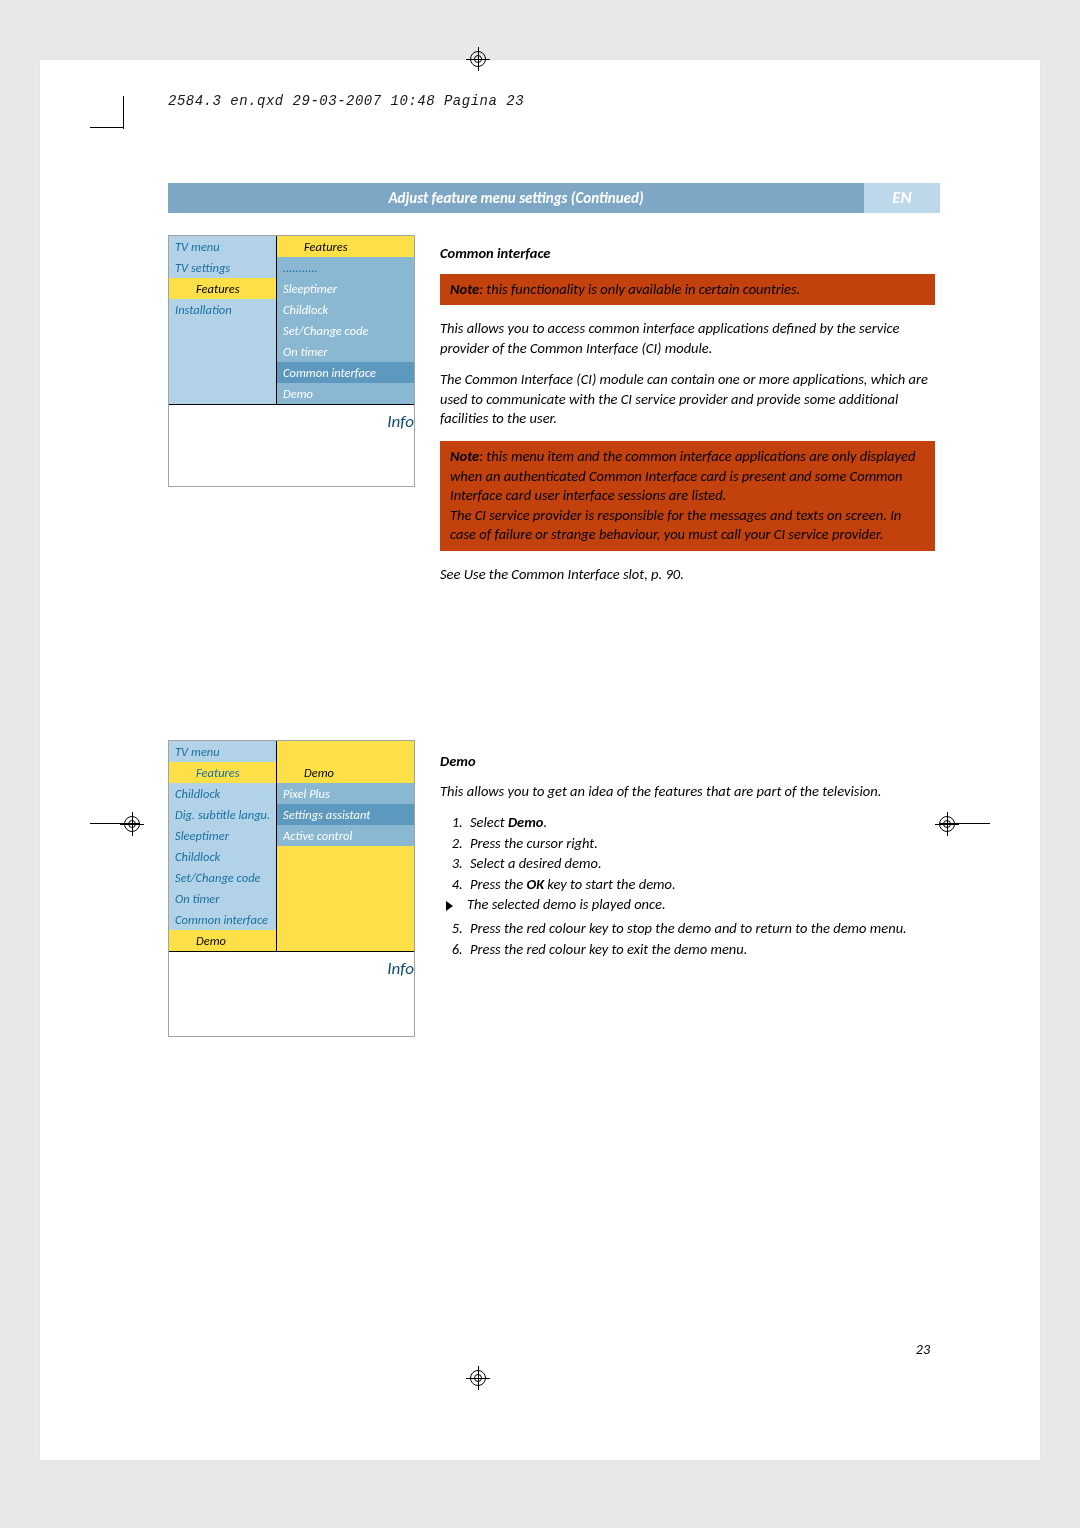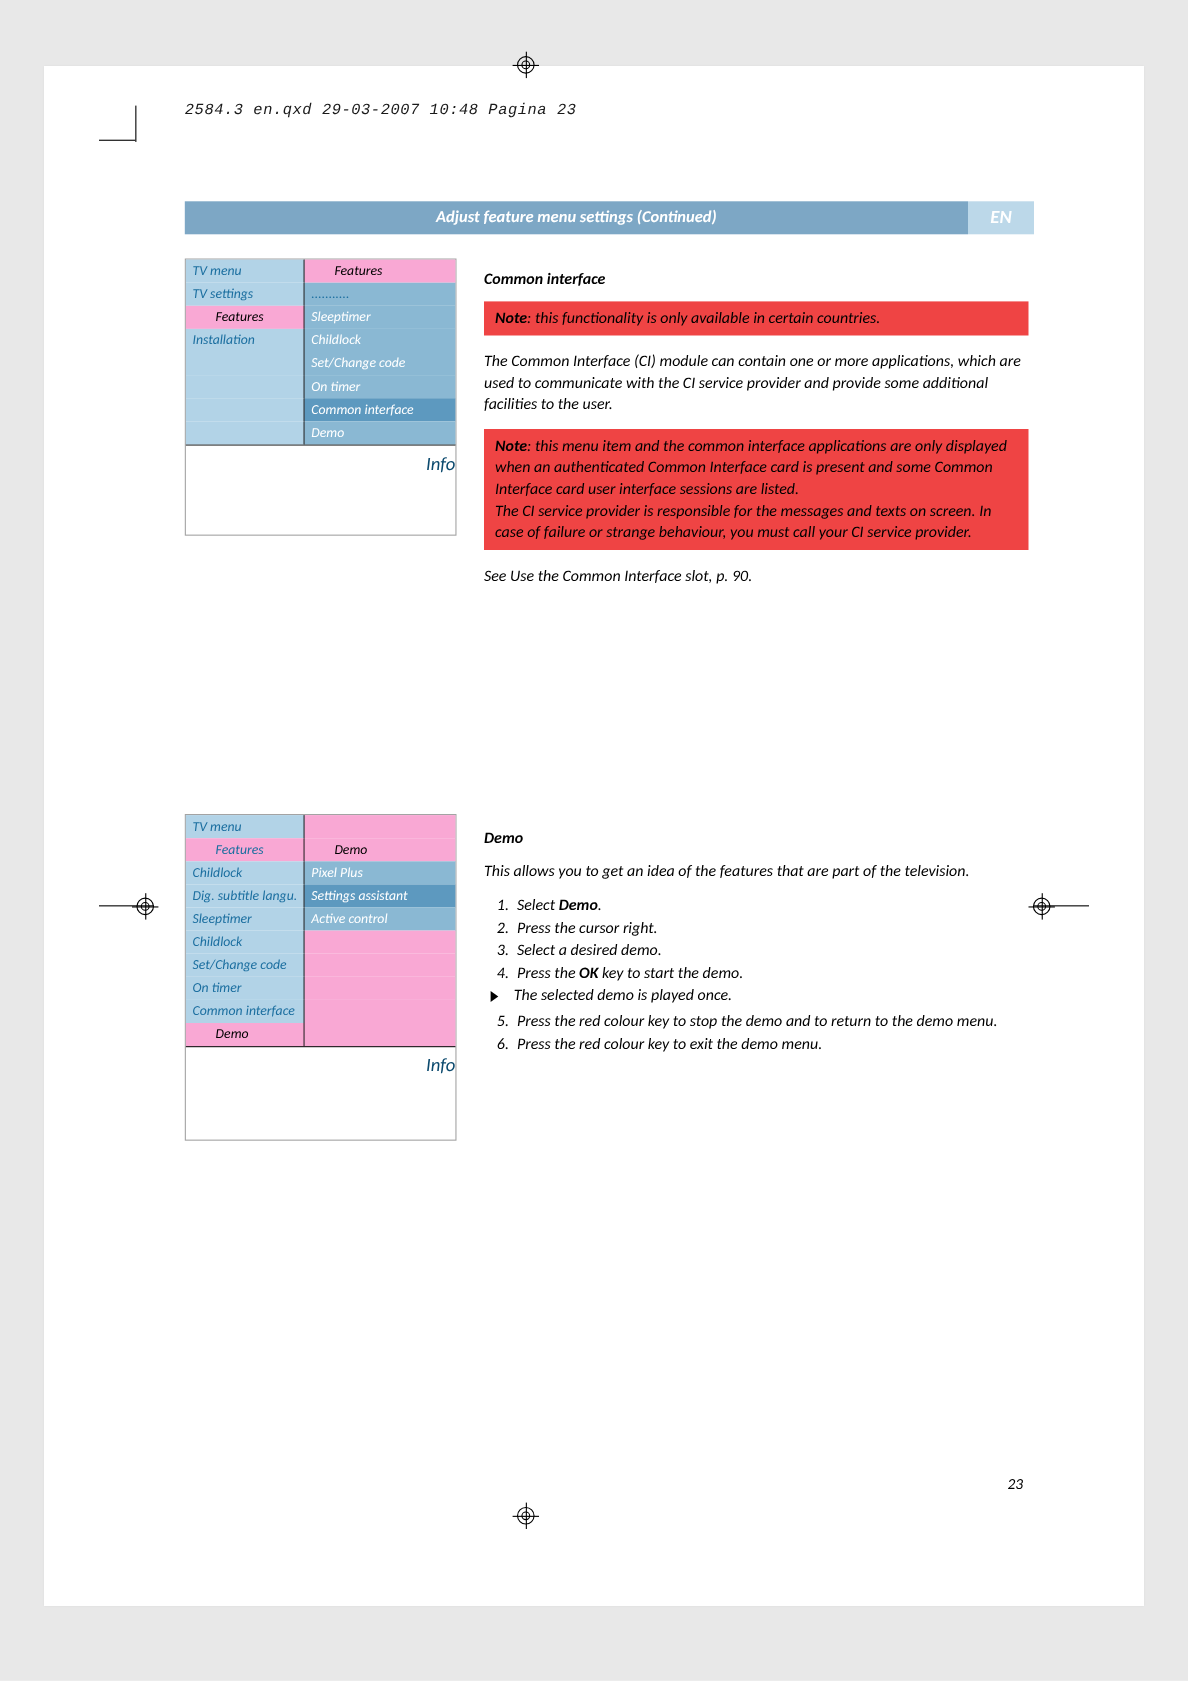--- a/index.html
+++ b/index.html
@@ -57,21 +57,21 @@
   .title-main {
     flex: 1;
     background: #7da7c5;
     color: #fff;
     font-weight: bold;
     font-size: 15px;
     line-height: 30px;
     text-align: center;
   }
   .title-lang {
-    width: 60px;
+    width: 76px;
     background: #bcd8e9;
     color: #fff;
     font-weight: bold;
     font-size: 17px;
     line-height: 30px;
     text-align: center;
   }
 
   .panel {
     position: absolute;
@@ -88,21 +88,21 @@
     line-height: 21px;
   }
   .col-l {
     width: 108px; flex: 0 0 108px;
     border-right: 1px solid #000;
     padding-left: 6px;
     box-sizing: border-box;
     white-space: nowrap; overflow:hidden;
   }
   .col-r { flex: 1; padding-left: 6px; box-sizing: border-box; white-space:nowrap; overflow:hidden;}
-  .bg-white { background:#f9a8d4;padding-left:27px; }
+  .bg-white { background:#fde047;padding-left:27px; }
   .bg-lt    { background:#b2d3e7; }
   .bg-md    { background:#8ab8d3; }
   .bg-dk    { background:#5d99bf; }
   .tx-blue  { color:#1c6fa0; }
   .tx-white { color:#fff; }
   .tx-black { color:#000; }
   .info-row {
     height: 34px; line-height: 34px;
     padding-left: 6px;
     border-top: 1px solid #000;
@@ -113,21 +113,21 @@
     position: absolute;
     left: 400px;
     right: 105px;
     top: 184px;
     font-size: 14.5px;
     color: #000;
     line-height: 1.35;
   }
   .h { font-weight: bold; margin: 0 0 10px 0; }
   .note-box {
-    background: #ef4444;
+    background: #c2410c;
     padding: 6px 10px;
     margin: 0 0 14px 0;
   }
   .p { margin: 0 0 12px 0; }
   .tri-line { margin-left: 6px; }
   .tri-line .tri {
     display:inline-block; width:0;height:0;
     border-top:5px solid transparent;
     border-bottom:5px solid transparent;
     border-left:7px solid #000;
@@ -259,20 +259,21 @@
         <div class="col-r bg-white"></div>
       </div>
       <div class="info-row">Info</div>
     </div>
 
   <div class="content">
     <div class="h">Common interface</div>
     <div class="note-box">
       <span class="bold">Note</span><span>: this functionality is only available in certain countries.</span>
     </div>
+    <div class="p">This allows you to access common interface applications defined by the service provider of the Common Interface (CI) module.</div>
     <div class="p">The Common Interface (CI) module can contain one or more applications, which are used to communicate with the CI service provider and provide some additional facilities to the user.</div>
     <div class="note-box">
       <span class="bold">Note</span><span style="white-space:pre-line">: this menu item and the common interface applications are only displayed when an authenticated Common Interface card is present and some Common Interface card user interface sessions are listed.
 The CI service provider is responsible for the messages and texts on screen. In case of failure or strange behaviour, you must call your CI service provider.</span>
     </div>
     <div class="p">See Use the Common Interface slot, p. 90.</div>
   </div>
 
   <div class="demo-block">
     <div class="h">Demo</div>

